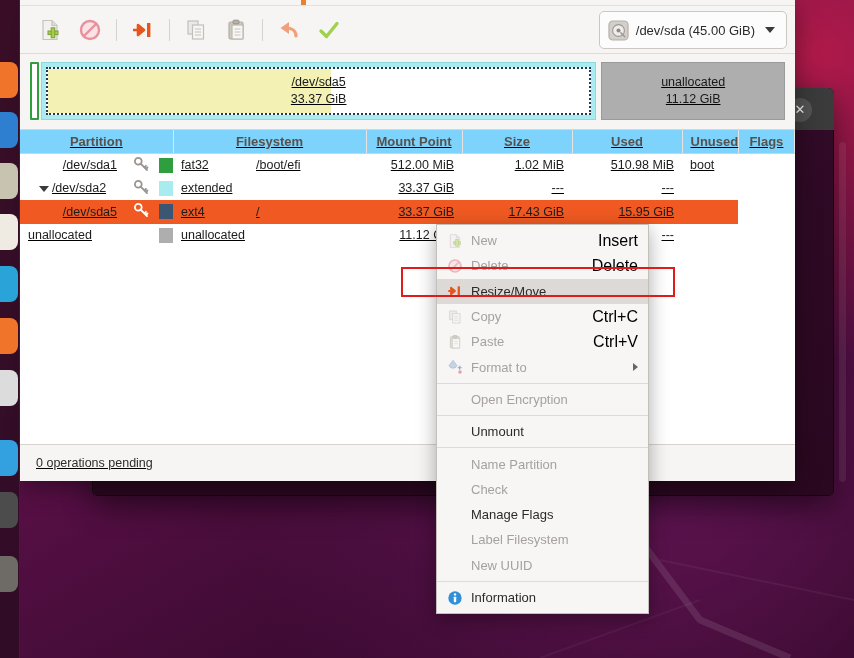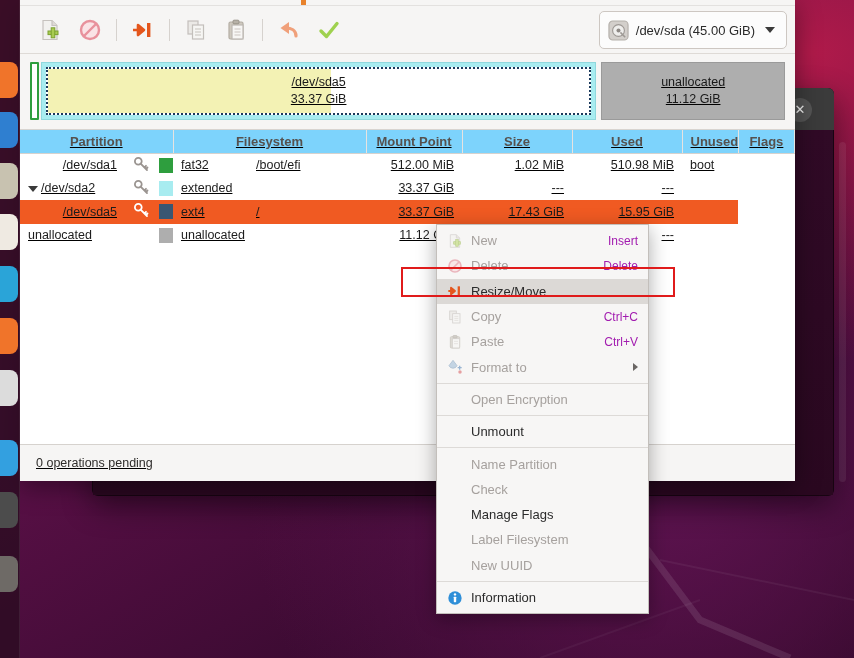--- a/index.html
+++ b/index.html
@@ -216,21 +216,21 @@
     padding:3px 0 3px 0;
     z-index:40;
     font-size:13px;
   }
   .mi {
     height:25.3px; display:flex; align-items:center;
     padding:0 10px 0 8px; color:#2b2b2b; position:relative;
   }
   .mi .mi-ico { width:20px; height:16px; margin-right:6px; display:flex; align-items:center; justify-content:center; flex:0 0 20px;}
   .mi .mi-lbl { flex:1 1 auto; }
-  .mi .mi-acc { color:#a21caf; font-size:12px; }
+  .mi .mi-acc { color:#000000; font-size:16px; }
   .mi.dim .mi-lbl { color:#a6a19e; }
   .mi.hl { background:#dcd9d6; }
   .mi-sep { height:1px; background:#dddad7; margin:3px 0; }
   .mi .arrow {
     width:0;height:0;border-top:4px solid transparent;border-bottom:4px solid transparent;
     border-left:5px solid #6a6664;
   }
 
   
   #annot {
@@ -406,21 +406,21 @@
               </svg></td>
             <td class="c-sw"><span class="swatch" style="background: rgb(46, 158, 62);"></span></td>
             <td class="c-fs">fat32</td>
             <td class="c-mp">/boot/efi</td>
             <td class="c-size">512.00 MiB</td>
             <td class="c-used">1.02 MiB</td>
             <td class="c-unused">510.98 MiB</td>
             <td class="c-flags">boot</td>
           </tr>
           <tr>
-            <td class="c-part" style="text-align: left; margin-left: 41px;"><span class="tri"></span><span>/dev/sda2</span></td>
+            <td class="c-part" style="text-align: center; margin-left: 41px;"><span class="tri"></span><span>/dev/sda2</span></td>
             <td class="c-key"><svg width="16" height="16" viewBox="0 0 16 16">
                 <circle cx="5.3" cy="5.3" r="3.4" fill="none" stroke="#9a9490" stroke-width="1.8"></circle>
                 <path d="M7.6 7.6 L14 14 M11.4 11.4 l1.6 -1.6 M13 13 l1.5 -1.5" stroke="#9a9490" stroke-width="1.8" fill="none" stroke-linecap="round"></path>
               </svg></td>
             <td class="c-sw"><span class="swatch" style="background: rgb(168, 236, 240);"></span></td>
             <td class="c-fs">extended</td>
             <td class="c-mp"></td>
             <td class="c-size">33.37 GiB</td>
             <td class="c-used">---</td>
             <td class="c-unused">---</td>

